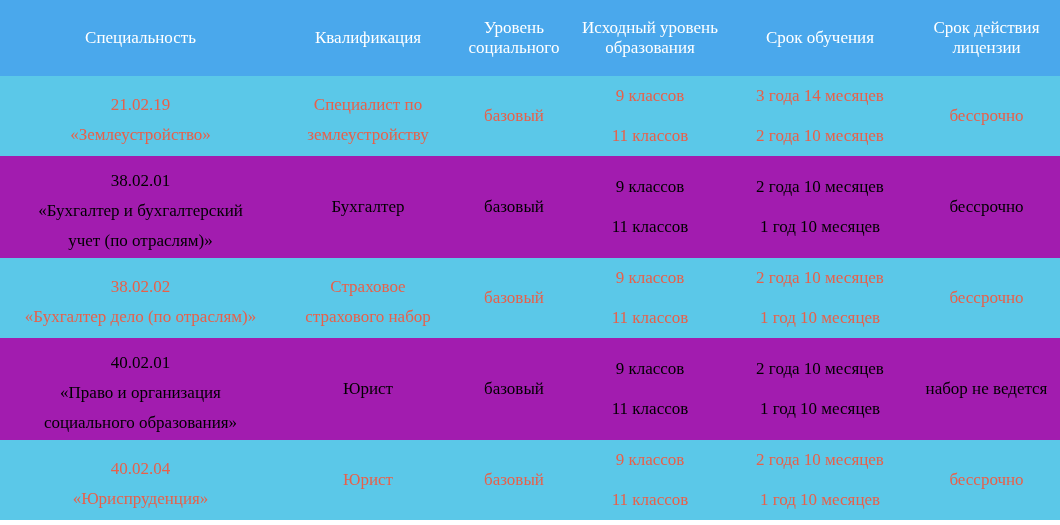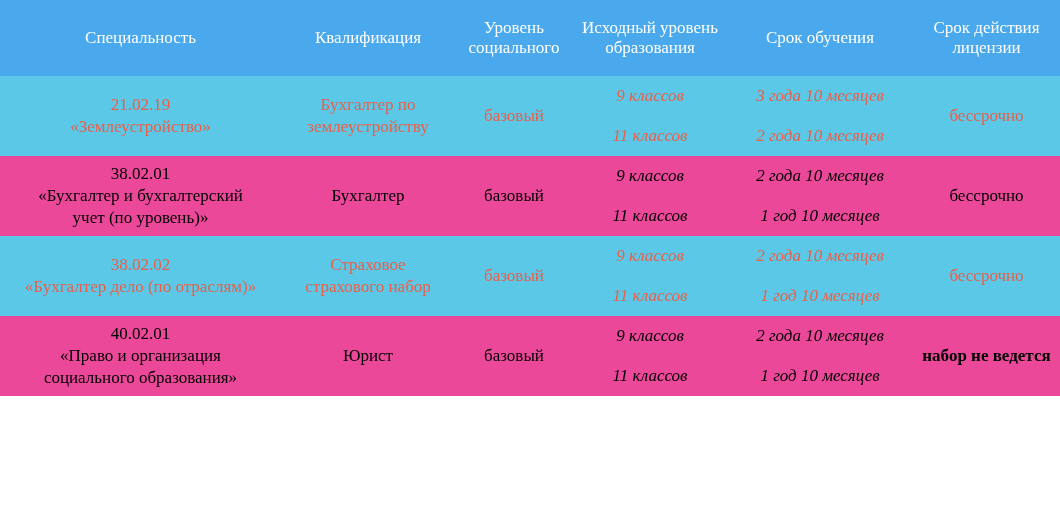--- a/index.html
+++ b/index.html
@@ -46,38 +46,38 @@
     font-size: 17px;
     line-height: 22px;
     padding: 6px 6px;
     border: none;
   }
   tr.row-odd td {
     background: #5bc8e8;
     color: #e8604a;
   }
   tr.row-even td {
-    background: #ec4899;
+    background: #a21caf;
     color: #000000;
   }
   td.cell-split {
     padding: 0;
   }
   .split-top, .split-bottom {
     height: 40px;
     display: flex;
     align-items: center;
     justify-content: center;
-    font-style: italic;
   }
   .bold {
-    font-weight: bold;
+    font-weight: normal;
   }
   .line {
     display: block;
+    margin-top: 8px;
   }
   .nowrap { white-space: nowrap; }
 </style>
 </head>
 <body>
 
 <div class="table-wrap">
   <table class="spec-table">
     <colgroup>
       <col class="c0">
@@ -98,40 +98,40 @@
       </tr>
     </thead>
     <tbody>
 
       <tr class="row-odd">
         <td>
           <span class="line">21.02.19</span>
           <span class="line">«Землеустройство»</span>
         </td>
         <td>
-          <span class="line">Бухгалтер по</span>
+          <span class="line">Специалист по</span>
           <span class="line">землеустройству</span>
         </td>
         <td>базовый</td>
         <td class="cell-split">
           <div class="split-top">9 классов</div>
           <div class="split-bottom">11 классов</div>
         </td>
         <td class="cell-split">
-          <div class="split-top">3 года 10 месяцев</div>
+          <div class="split-top">3 года 14 месяцев</div>
           <div class="split-bottom">2 года 10 месяцев</div>
         </td>
         <td>бессрочно</td>
       </tr>
 
       <tr class="row-even">
         <td>
           <span class="line">38.02.01</span>
           <span class="line">«Бухгалтер и бухгалтерский</span>
-          <span class="line">учет (по уровень)»</span>
+          <span class="line">учет (по отраслям)»</span>
         </td>
         <td>Бухгалтер</td>
         <td>базовый</td>
         <td class="cell-split">
           <div class="split-top">9 классов</div>
           <div class="split-bottom">11 классов</div>
         </td>
         <td class="cell-split">
           <div class="split-top">2 года 10 месяцев</div>
           <div class="split-bottom">1 год 10 месяцев</div>
@@ -172,16 +172,33 @@
           <div class="split-top">9 классов</div>
           <div class="split-bottom">11 классов</div>
         </td>
         <td class="cell-split">
           <div class="split-top">2 года 10 месяцев</div>
           <div class="split-bottom">1 год 10 месяцев</div>
         </td>
         <td class="bold">набор не ведется</td>
       </tr>
 
+      <tr class="row-odd">
+        <td>
+          <span class="line">40.02.04</span>
+          <span class="line">«Юриспруденция»</span>
+        </td>
+        <td>Юрист</td>
+        <td>базовый</td>
+        <td class="cell-split">
+          <div class="split-top">9 классов</div>
+          <div class="split-bottom">11 классов</div>
+        </td>
+        <td class="cell-split">
+          <div class="split-top">2 года 10 месяцев</div>
+          <div class="split-bottom">1 год 10 месяцев</div>
+        </td>
+        <td>бессрочно</td>
+      </tr>
 
     </tbody>
   </table>
 </div>
 
 </body></html>

